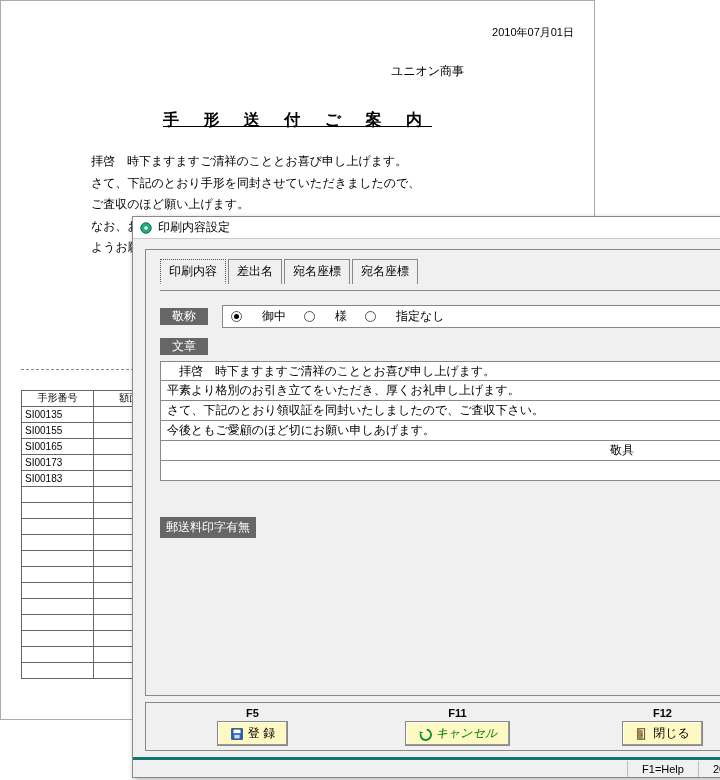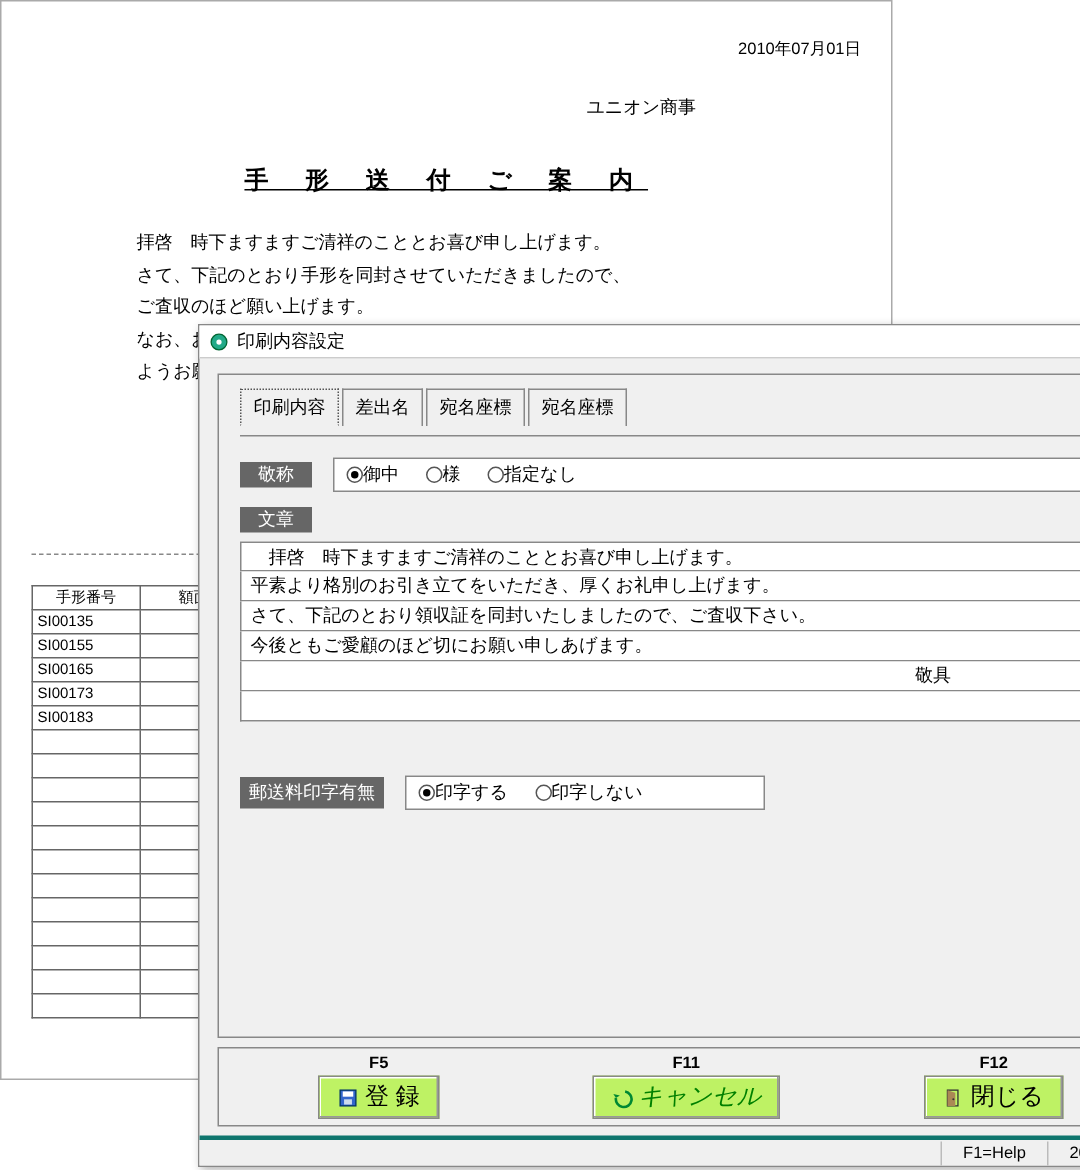--- a/index.html
+++ b/index.html
@@ -29,33 +29,33 @@
 .frame { flex: 1; border: 1px solid #888; background: #f0f0f0; padding: 8px 14px; overflow: hidden;}
 
 .tabs { display: flex; gap: 2px; font-size: 12px; margin-bottom: 8px; }
 .tab { border: 1px solid #888; border-bottom: none; padding: 3px 8px; background: #f0f0f0; position: relative; top: 1px; }
 .tab.active { background: #f0f0f0; border: 1px dotted #555; border-bottom: 1px solid #f0f0f0; font-weight: normal; }
 .tabline { border-top: 1px solid #888; margin-top: -1px; margin-bottom: 14px; }
 
 .grp-label { display: inline-block; background: #666; color: #fff; font-size: 12px; padding: 0 12px; margin-right: 6px; }
 .radiorow { display: flex; align-items: center; gap: 8px; margin-bottom: 10px; }
 .radiorow .box { border: 1px solid #888; padding: 2px 8px; display: flex; align-items: center; gap: 18px; background: #fff; flex:1;}
-.radio-opt { display: flex; align-items: center; gap: 0; font-size: 12px; }
+.radio-opt { display: flex; align-items: center; gap: 20px; font-size: 12px; }
 .radio-opt .dot { width: 11px; height: 11px; border: 1px solid #555; border-radius: 50%; display: inline-flex; align-items: center; justify-content: center; background:#fff;}
 .radio-opt .dot.sel::after { content: ""; width: 5px; height: 5px; background: #000; border-radius: 50%; }
 
 .text-rows { margin-top: 6px; }
 .text-row { border: 1px solid #888; border-top: none; background: #fff; height: 20px; font-size: 12px; padding: 2px 6px; display:flex; align-items:center;}
 .text-row.first { border-top: 1px solid #888; }
 .text-row.right { justify-content: flex-end; padding-right: 120px;}
 
 .btnbar-wrap { border: 1px solid #888; margin-top: 6px; padding: 4px; display: flex; }
 .btnslot { flex: 1; display: flex; flex-direction: column; align-items: center; gap: 2px; }
 .fkey { font-size: 11px; font-weight: bold; }
-.btn { border: 1px solid #888; background: #bef264; padding: 3px 12px; font-size: 16px; display: flex; align-items: center; gap: 4px; box-shadow: inset -1px -1px 0 #999, inset 1px 1px 0 #fff; cursor: default; }
+.btn { border: 1px solid #888; background: #fef9c3; padding: 3px 12px; font-size: 12px; display: flex; align-items: center; gap: 4px; box-shadow: inset -1px -1px 0 #999, inset 1px 1px 0 #fff; cursor: default; }
 .btn .bi { width: 14px; height: 14px; display: inline-flex; }
 .cancel-text { color: #008000; font-style: italic; }
 
 .status { height: 20px; border-top: 3px solid #0f766e; display: flex; align-items: center; font-size: 11px; background: #f0f0f0; }
 .status .cell { border-left: 1px solid #bbb; padding: 2px 14px; }
 .status .sflex { flex: 1; }
 
 
 svg { display:block; }
 </style>
@@ -310,30 +310,20 @@
           <div class="text-row">平素より格別のお引き立てをいただき、厚くお礼申し上げます。</div>
           <div class="text-row">さて、下記のとおり領収証を同封いたしましたので、ご査収下さい。</div>
           <div class="text-row">今後ともご愛顧のほど切にお願い申しあげます。</div>
           <div class="text-row right">敬具</div>
           <div class="text-row"></div>
         </div>
       </div>
 
       <div class="radiorow" style="margin-top:36px">
         <span class="grp-label" style="padding:2px 6px">郵送料印字有無</span>
-        <div class="box" style="flex:0 0 auto; width:240px">
-          <span class="radio-opt">
-              <span class="dot sel"></span>
-              <span>印字する</span>
-            </span>
-          <span class="radio-opt">
-              <span class="dot"></span>
-              <span>印字しない</span>
-            </span>
-        </div>
       </div>
     </div>
 
     <div class="btnbar-wrap">
       <div class="btnslot">
         <div class="fkey">F5</div>
         <div class="btn">
           <span class="bi">
               <svg viewBox="0 0 16 16">
                 <rect x="2" y="2" width="12" height="12" fill="#36c" stroke="#036"></rect>

